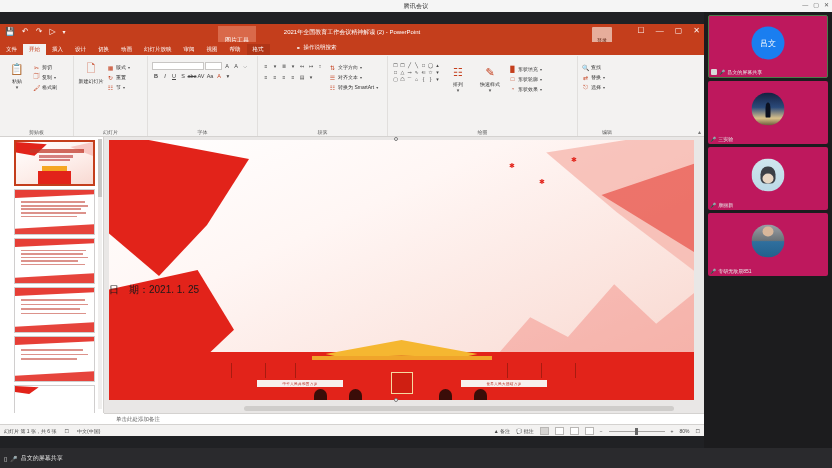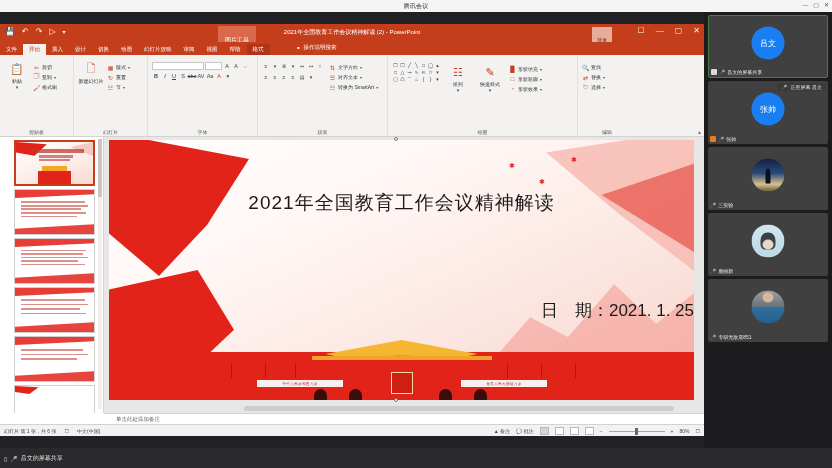--- a/index.html
+++ b/index.html
@@ -96,21 +96,21 @@
     clip-path:polygon(0 18%,72% 0,100% 52%,55% 100%,0 82%); }
   .s-wave-r { position:absolute; right:-8px; top:-12px; width:190px; height:175px; background:#f6b4ab;
     opacity:.75; clip-path:polygon(100% 0,100% 85%,55% 48%,18% 14%); }
   .s-wave-r2 { position:absolute; right:-5px; top:10px; width:150px; height:150px; background:#e2231a;
     opacity:.5; clip-path:polygon(100% 8%,100% 70%,35% 30%); }
   .s-mountain { position:absolute; right:0; top:120px; width:210px; height:110px; background:#f2867c;
     opacity:.45; clip-path:polygon(0 100%,22% 52%,40% 70%,62% 22%,82% 58%,100% 30%,100% 100%); }
   .s-title { position:absolute; left:0; top:50px; width:100%; text-align:center;
     font-size:19px; color:#1a1a1a; letter-spacing:1px; }
   .s-l1 { position:absolute; left:0; top:108px; width:100%; text-align:center; font-size:13px; color:#1a1a1a; }
-  .s-l2 { position:absolute; left:0; top:143px; width:100%; text-align:right; font-size:17px; color:#1a1a1a;margin-top:16px; }
+  .s-l2 { position:absolute; left:0; top:143px; width:100%; text-align:left; font-size:10px; color:#1a1a1a; }
   .s-ground { position:absolute; left:0; bottom:0; width:100%; height:48px; background:#e2231a; }
   .s-wall { position:absolute; left:50%; transform:translateX(-50%); bottom:0; width:330px; height:40px; background:#e2231a; }
   .s-gatebody { position:absolute; left:50%; transform:translateX(-50%); bottom:22px; width:180px; height:22px; background:#f0a42a; }
   .s-roof { position:absolute; left:50%; transform:translateX(-50%); bottom:42px; width:152px; height:18px;
     background:#f5b731; clip-path:polygon(12% 100%,0 78%,50% 0,100% 78%,88% 100%); }
   .s-roof2 { position:absolute; left:50%; transform:translateX(-50%); bottom:33px; width:186px; height:12px;
     background:#e8902a; clip-path:polygon(8% 100%,0 60%,50% 0,100% 60%,92% 100%); }
   .s-banner { position:absolute; bottom:13px; height:7px; background:#f7f0ee; display:flex;
     align-items:center; justify-content:center; }
   .s-banner span { font-size:3.5px; color:#b02015; letter-spacing:.4px; }
@@ -137,21 +137,21 @@
   .sb-left span { font-size:5px; color:#444; }
   .sb-right { position:absolute; right:4px; top:2px; display:flex; gap:6px; align-items:center; }
   .sb-right span { font-size:5px; color:#444; }
   .vbtn { width:9px; height:8px; border:1px solid #b9b7b5; background:#fff; display:inline-block; }
   .vbtn.on { background:#d6d4d2; }
   .zoomtrack { width:56px; height:1px; background:#a8a6a4; position:relative; }
   .zoomthumb { position:absolute; left:26px; top:-3px; width:3px; height:7px; background:#666; }
 
   
   .rail { position:absolute; left:704px; top:12px; width:128px; height:436px; background:#1c1c1e; }
-  .tile { position:relative; margin:3px 4px; height:63px; background:#404040; border-radius:2px; overflow:hidden; }
+  .tile { position:relative; margin:3px 4px; height:63px; background:#be185d; border-radius:2px; overflow:hidden; }
   .tile.active { border:1px solid #4a7a4a; }
   .tile .av { position:absolute; left:50%; top:44%; transform:translate(-50%,-50%);
     width:33px; height:33px; border-radius:50%; background:#1a7ef0; display:flex;
     align-items:center; justify-content:center; color:#fff; font-size:8px; }
   .tile .ph { position:absolute; left:50%; top:44%; transform:translate(-50%,-50%);
     width:33px; height:33px; border-radius:50%; overflow:hidden; }
   .tile .nm { position:absolute; left:2px; bottom:2px; display:flex; align-items:center; gap:2px; }
   .tile .nm .mic { font-size:5px; color:#ddd; }
   .tile .nm .sq { width:6px; height:6px; background:#e87c1e; border-radius:1px; display:inline-block; }
   .tile .nm .sq.g { background:#d9d9d9; }
@@ -510,21 +510,20 @@
         <div class="s-wave-r"></div>
         <div class="s-wave-r2"></div>
         <div class="s-mountain"></div>
         <div class="s-wave-l"></div>
         <div class="s-wave-l2"></div>
 
         <div class="bird" style="left:400px; top:22px">✱</div>
         <div class="bird" style="left:430px; top:38px">✱</div>
         <div class="bird" style="left:462px; top:16px">✱</div>
 
-        <div class="s-title">2021年全国教育工作会议精神解读</div>
         <div class="s-l2">日　期：2021. 1. 25</div>
 
         <div class="s-ground"></div>
         <div class="s-roof"></div>
         <div class="s-roof2"></div>
         <div class="s-gatebody"></div>
         <div class="s-wall"></div>
         <div class="s-banner s-bl">
           <span>中华人民共和国万岁</span>
         </div>
@@ -589,32 +588,20 @@
 
     <div class="tile active">
       <div class="av">吕文</div>
       <div class="nm">
         <span class="sq g"></span>
         <span class="mic">🎤</span>
         <span class="t">吕文的屏幕共享</span>
       </div>
     </div>
 
-    <div class="tile">
-      <div class="speaking">
-        <span>🎤</span>
-        <span>正在屏幕 吕文</span>
-      </div>
-      <div class="av">张帅</div>
-      <div class="nm">
-        <span class="sq"></span>
-        <span class="mic">🎤</span>
-        <span class="t">张帅</span>
-      </div>
-    </div>
 
     <div class="tile">
       <div class="ph">
           <div class="photo-a"></div>
         </div>
       <div class="nm">
         <span class="mic">🎤</span>
         <span class="t">三实验</span>
       </div>
     </div>

